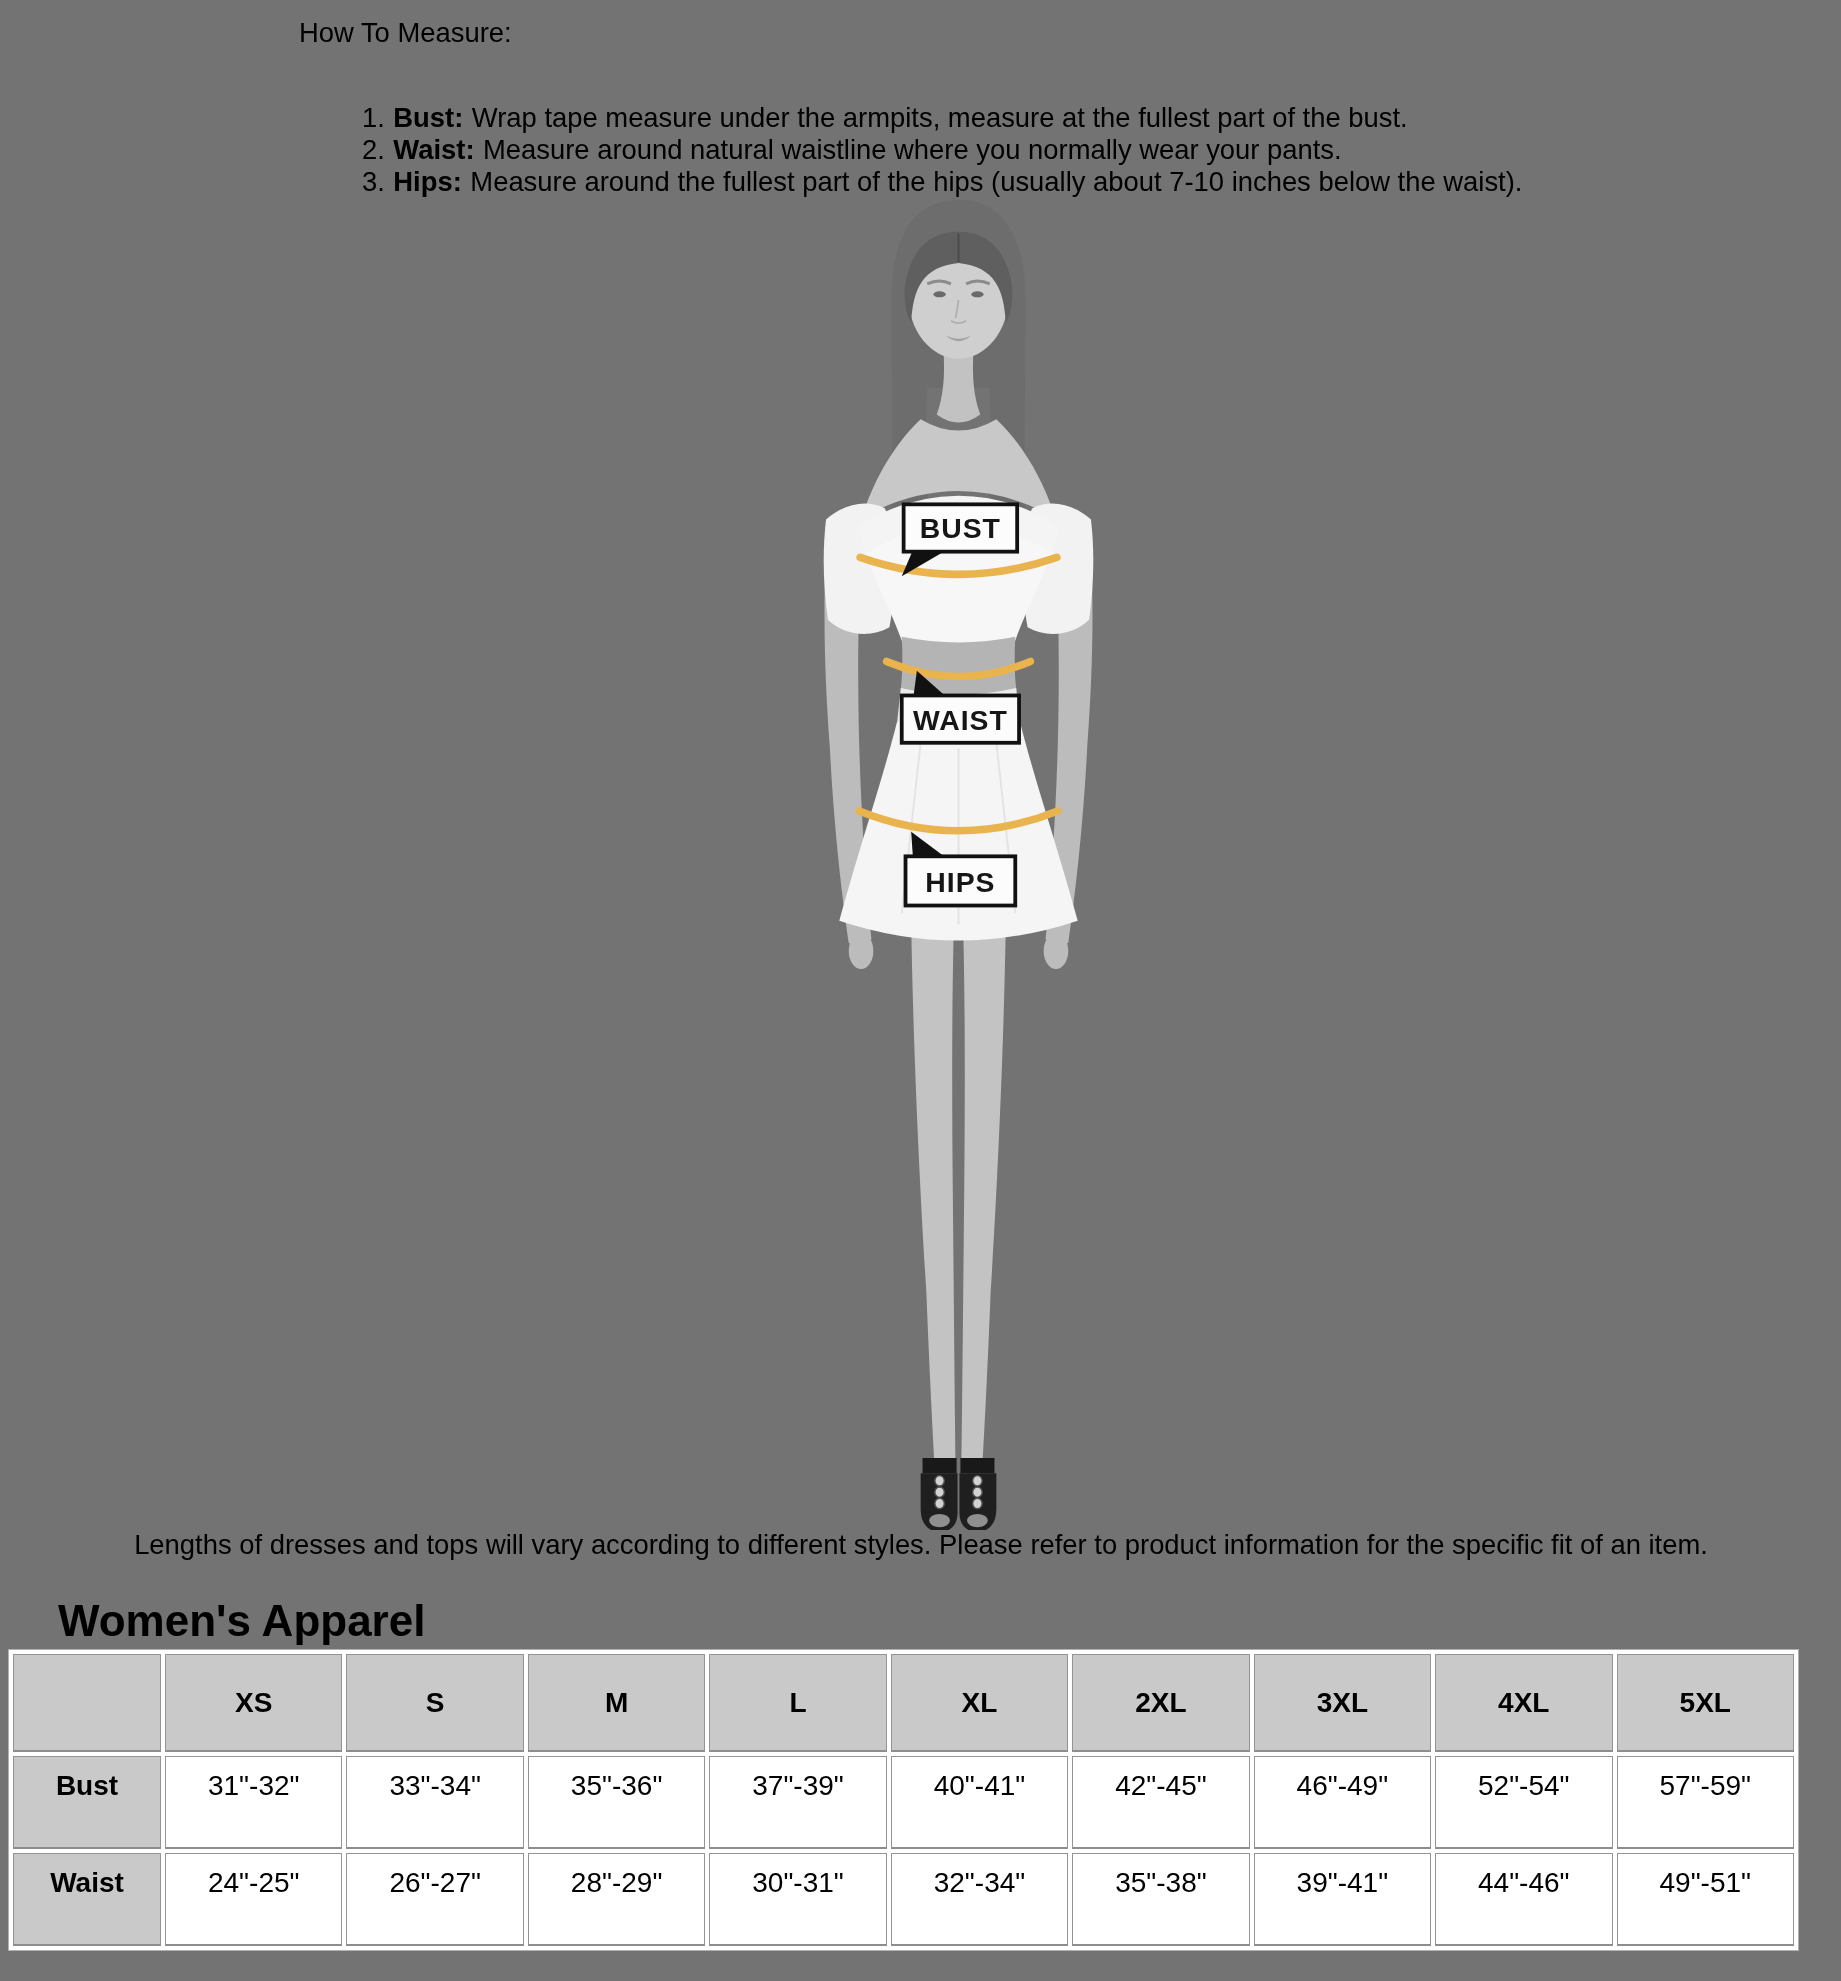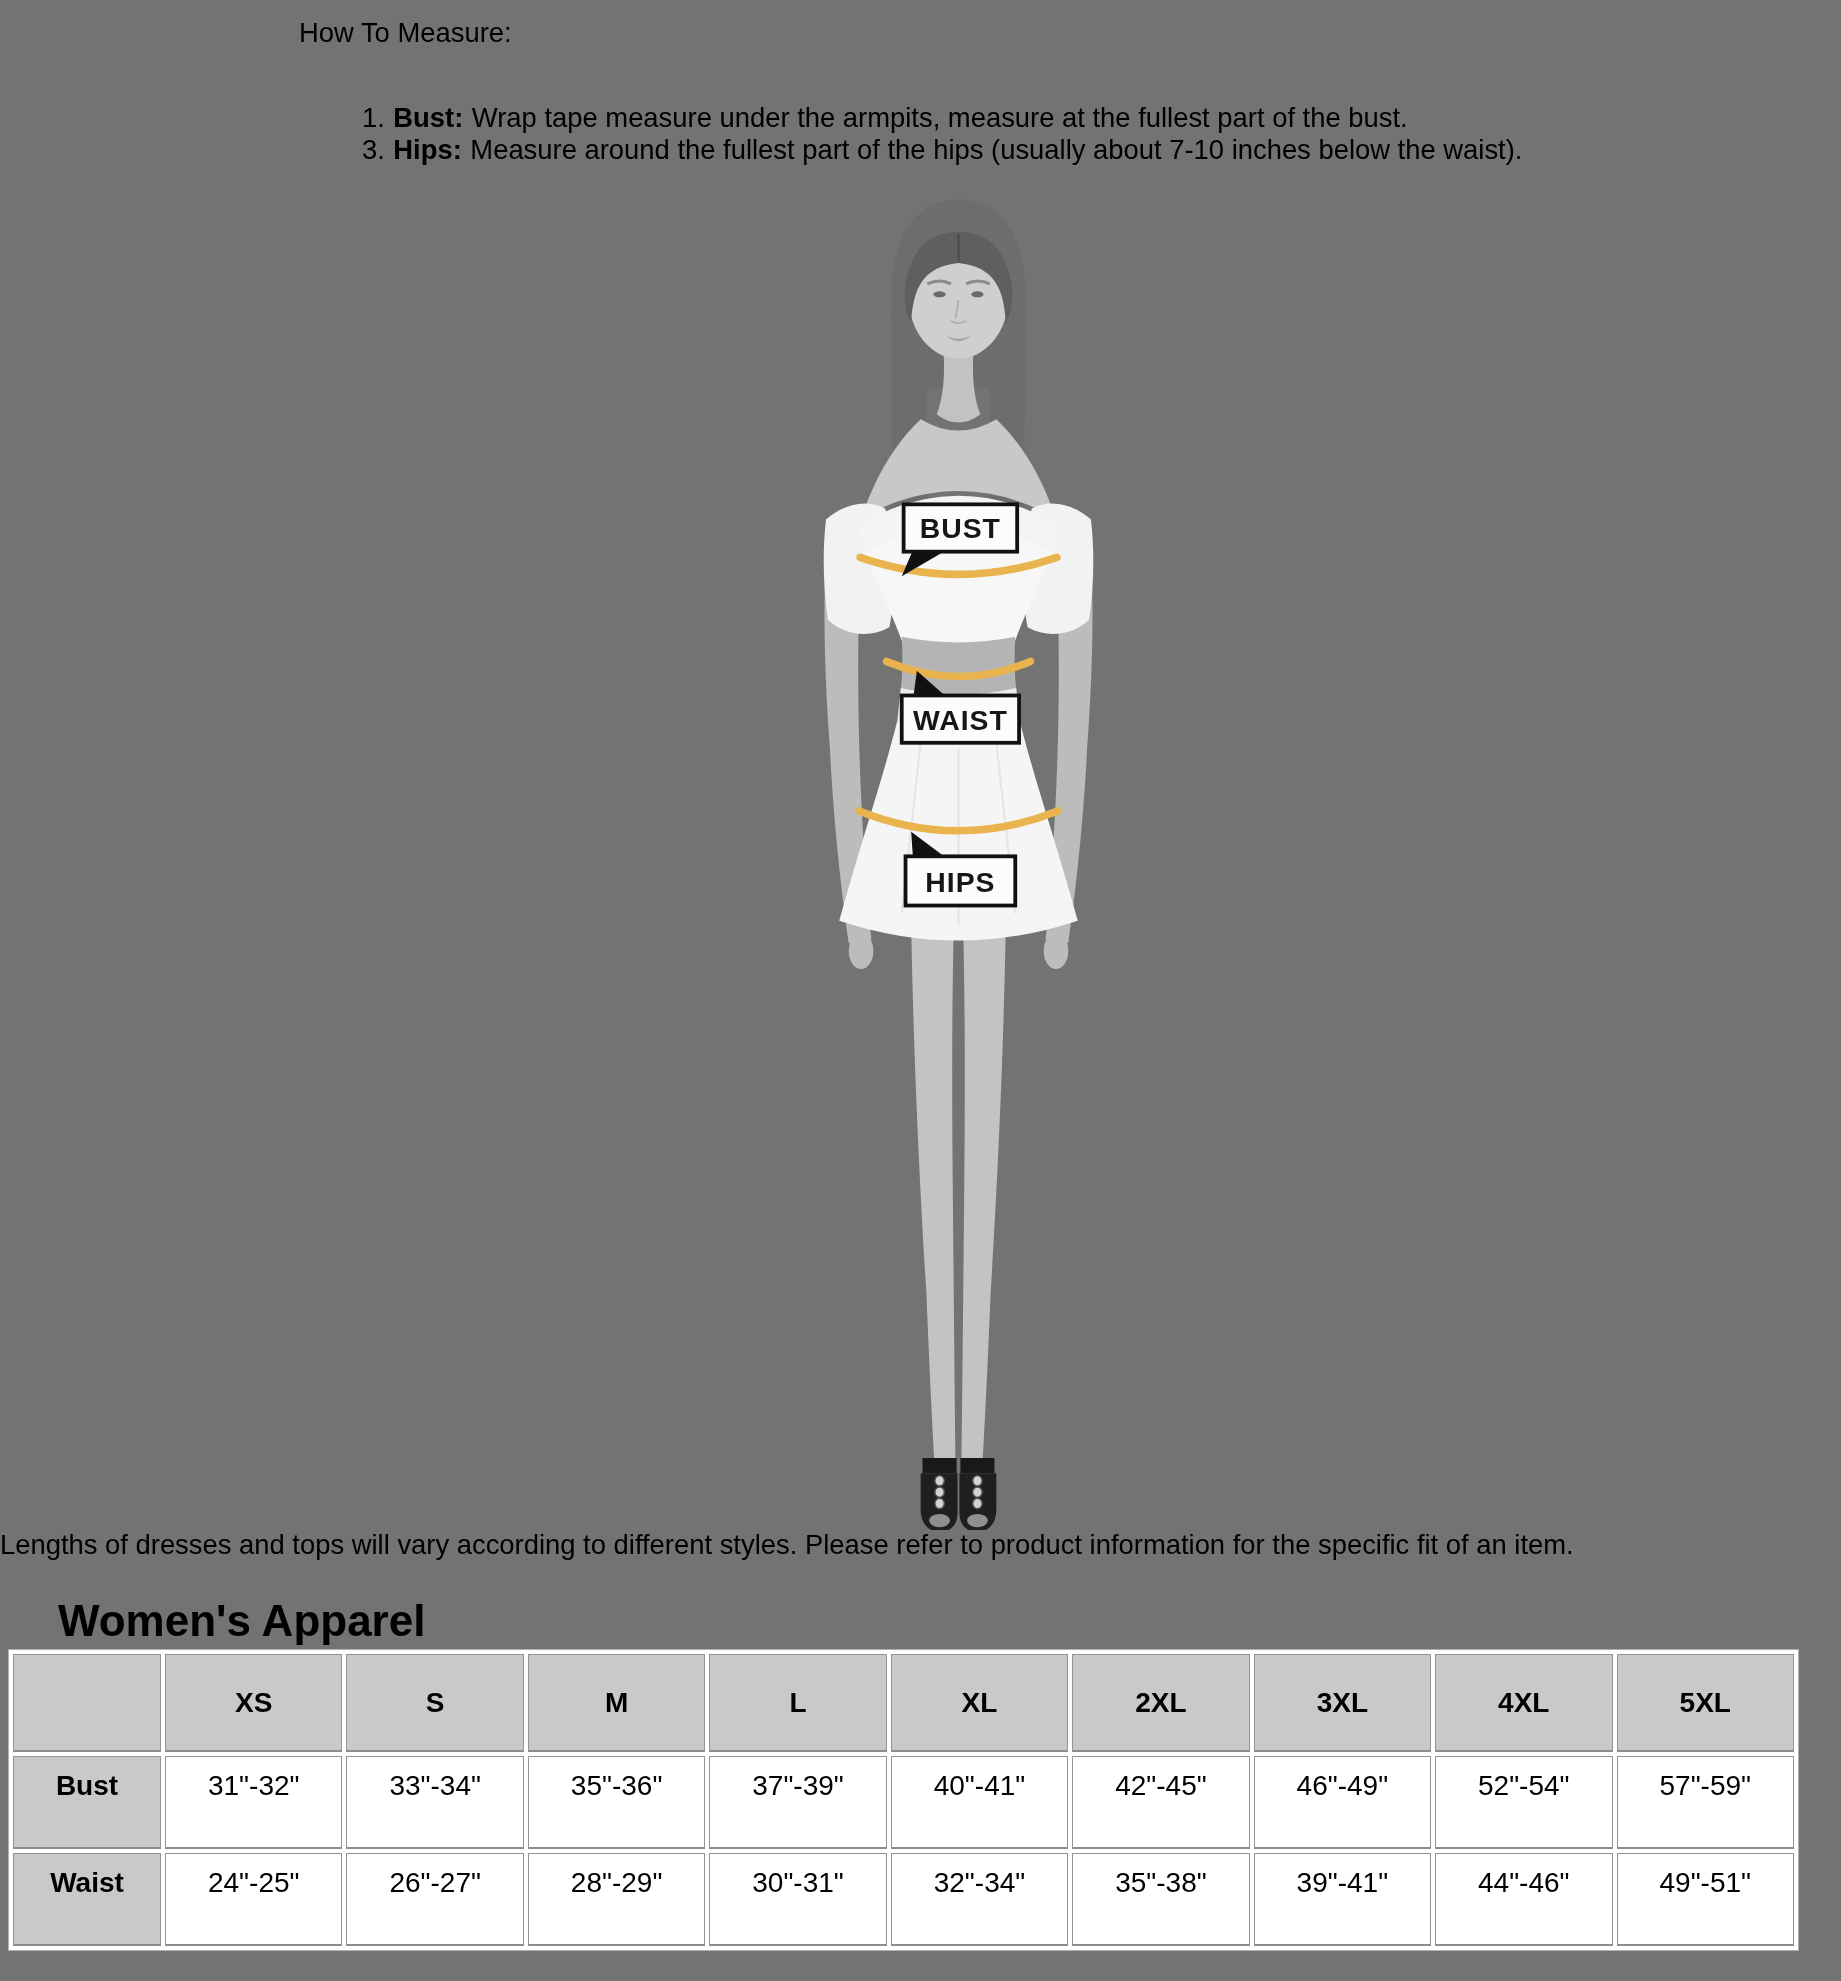--- a/index.html
+++ b/index.html
@@ -11,21 +11,21 @@
   #howto-title { position:absolute; left:299px; top:17px; font-size:27.4px; }
   #steps { position:absolute; left:362px; top:74px; font-size:27.4px; line-height:32px;margin-top:28px; }
   .step .num { margin-right:8.5px; }
   .step b { margin-right:8.5px; }
 
   
   #figure-wrap { position:absolute; left:769px; top:194px; width:379px; height:1336px; }
   .fig-label-text { font-family:"Liberation Sans", sans-serif; font-weight:bold; font-size:30px; letter-spacing:1px; fill:#161616; }
 
   
-  #note { position:absolute; left:0; top:1529px; width:1842px; text-align:left; font-size:27.4px; }
+  #note { position:absolute; left:0; top:1529px; width:1842px; text-align:center; font-size:27.4px; }
 
   
   #apparel-heading { position:absolute; left:14px; top:1596px; font-size:44px; font-weight:bold;margin-left:44px; }
   #size-table { position:absolute; left:8px; top:1649px; width:1791px;
                 border-collapse:separate; border-spacing:4.7px; table-layout:fixed;
                 border:0.9px solid #b2b2b2; background:#fff; font-size:28px; }
   #size-table th, #size-table td {
       border:0.9px solid #949494; border-bottom:2.8px solid #8d8d8d;
       text-align:center; vertical-align:top; overflow:hidden; }
   #size-table thead th { background:#c9c9c9; font-weight:bold; height:98px; padding-top:32px; }
@@ -35,20 +35,23 @@
 </head>
 <body>
 
 <div id="page">
 
   <div id="howto-title">How To Measure:</div>
 
   <div id="steps">
     <div class="step">
       <span class="num">1.</span><b>Bust:</b><span>Wrap tape measure under the armpits, measure at the fullest part of the bust.</span>
+    </div>
+    <div class="step">
+      <span class="num">2.</span><b>Waist:</b><span>Measure around natural waistline where you normally wear your pants.</span>
     </div>
     <div class="step">
       <span class="num">3.</span><b>Hips:</b><span>Measure around the fullest part of the hips (usually about 7-10 inches below the waist).</span>
     </div>
   </div>
 
   <div id="figure-wrap">
     <svg width="379" height="1336" viewBox="0 0 400 1412" xmlns="http://www.w3.org/2000/svg">
 
       <path d="M200,6 C150,6 129,50 129,112 C129,205 133,300 126,442 C140,456 162,458 174,450 C167,335 165,252 167,205 L233,205 C235,252 233,335 226,450 C238,458 260,456 274,442 C267,300 271,205 271,112 C271,50 250,6 200,6 Z" fill="#6d6d6d"></path>

